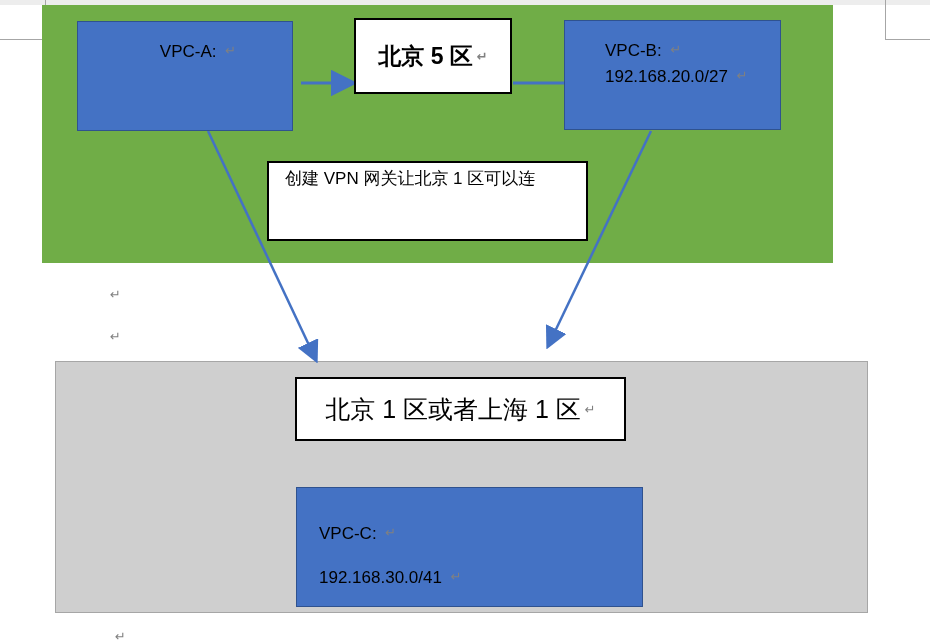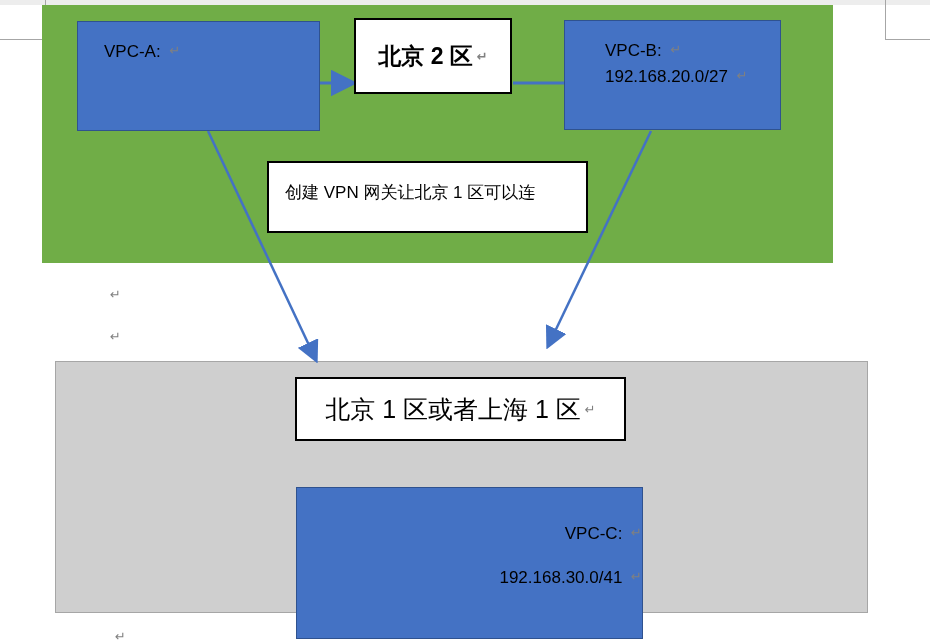--- a/index.html
+++ b/index.html
@@ -66,34 +66,34 @@
     position: absolute;
     box-sizing: border-box;
     background: #4472C4;
     border: 1px solid #2F528F;
     color: #000000;
     font-size: 17px;
     line-height: 1.55;
   }
   #vpc-a {
     left: 77px; top: 21px;
-    width: 243px; height: 110px;
+    width: 216px; height: 110px;
     padding: 17px 0 0 26px;
+    text-align: center;
   }
   #vpc-b {
     left: 564px; top: 20px;
     width: 217px; height: 110px;
     padding: 17px 0 0 40px;
   }
   #vpc-c {
     left: 296px; top: 487px;
-    width: 347px; height: 152px;
-    padding: 24px 0 0 32px;
+    width: 347px; height: 120px;
+    padding: 24px 0 0 22px;
     line-height: 2.6;
-    text-align: right;
   }
   .vpc-line { white-space: nowrap; }
 
   
   .callout {
     position: absolute;
     box-sizing: border-box;
     background: #ffffff;
     border: 2px solid #000000;
     color: #000000;
@@ -102,24 +102,24 @@
     left: 354px; top: 18px;
     width: 158px; height: 76px;
     font-size: 23px;
     font-weight: bold;
     display: flex;
     align-items: center;
     justify-content: center;
   }
   #note-box {
     left: 267px; top: 161px;
-    width: 321px; height: 72px;
+    width: 321px; height: 80px;
     font-size: 17px;
     line-height: 1.65;
-    padding: 16px 0 0 16px;
+    padding: 2px 0 0 16px;
   }
   #subtitle-box {
     left: 295px; top: 377px;
     width: 331px; height: 64px;
     font-size: 25px;
     display: flex;
     align-items: center;
     justify-content: center;
   }
   .note-line { white-space: nowrap; }
@@ -191,21 +191,21 @@
       <span>VPC-B:</span>
       <span class="pilcrow inline">↵</span>
     </div>
     <div class="vpc-line">
       <span>192.168.20.0/27</span>
       <span class="pilcrow inline">↵</span>
     </div>
   </div>
 
   <div class="callout" id="title-box">
-    <span>北京 2 区</span>
+    <span>北京 5 区</span>
     <span class="pilcrow inline">↵</span>
   </div>
 
   <div class="callout" id="note-box">
     <div class="note-line">创建 VPN 网关让北京 1 区可以连</div>
   </div>
 
   <div class="callout" id="subtitle-box">
     <span>北京 1 区或者上海 1 区</span>
     <span class="pilcrow inline">↵</span>

